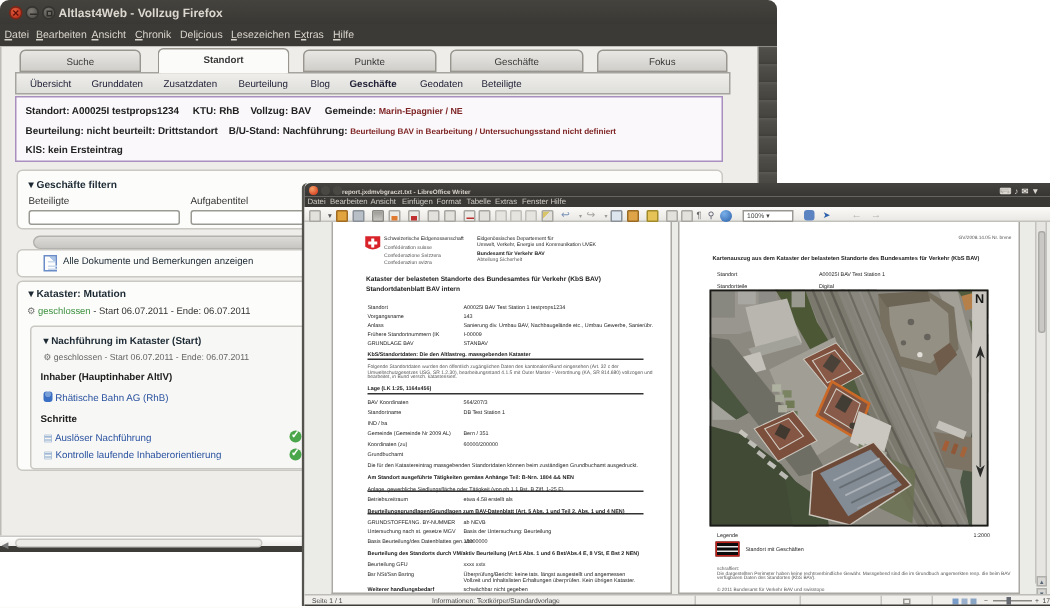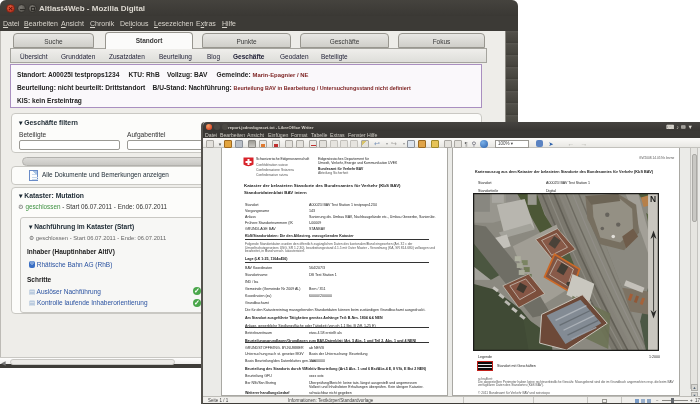--- a/index.html
+++ b/index.html
@@ -66,21 +66,21 @@
 
 <div id="ff">
   <div id="ff-title">
     <span class="wbtn" style="left:6px; top:4px; width:9px; height:9px; background:radial-gradient(circle at 40% 35%, #e8603f,#b93320 75%); border:1px solid #7e2415; color:#5e1008; font-size:8px; font-weight:bold; text-align:center; line-height:8px;">×</span>
     <span class="wbtn" style="left:17px; top:4px; width:9px; height:9px; background:radial-gradient(circle at 40% 35%, #7d7a74,#55534d 75%); border:1px solid #35332f;">
         <span style="position:absolute; left:2px; top:3.5px; width:5px; height:1.5px; background:#2e2c28;"></span>
       </span>
     <span class="wbtn" style="left:28px; top:4px; width:9px; height:9px; background:radial-gradient(circle at 40% 35%, #7d7a74,#55534d 75%); border:1px solid #35332f;">
         <span style="position:absolute; left:2px; top:2px; width:4px; height:4px; border:1px solid #2e2c28;"></span>
       </span>
-    <span style="position:absolute; left:39px; top:4px;">Altlast4Web - Mozilla Digital</span>
+    <span style="position:absolute; left:39px; top:4px;">Altlast4Web - Vollzug Firefox</span>
   </div>
   <div id="ff-menu">
     <span class="mitem" style="left:3px; top:4px;"><u>D</u>atei</span>
     <span class="mitem" style="left:24px; top:4px;"><u>B</u>earbeiten</span>
     <span class="mitem" style="left:61px; top:4px;"><u>A</u>nsicht</span>
     <span class="mitem" style="left:90px; top:4px;"><u>C</u>hronik</span>
     <span class="mitem" style="left:120px; top:4px;">Del<u>i</u>cious</span>
     <span class="mitem" style="left:154px; top:4px;"><u>L</u>esezeichen</span>
     <span class="mitem" style="left:196px; top:4px;">E<u>x</u>tras</span>
     <span class="mitem" style="left:222px; top:4px;"><u>H</u>ilfe</span>

